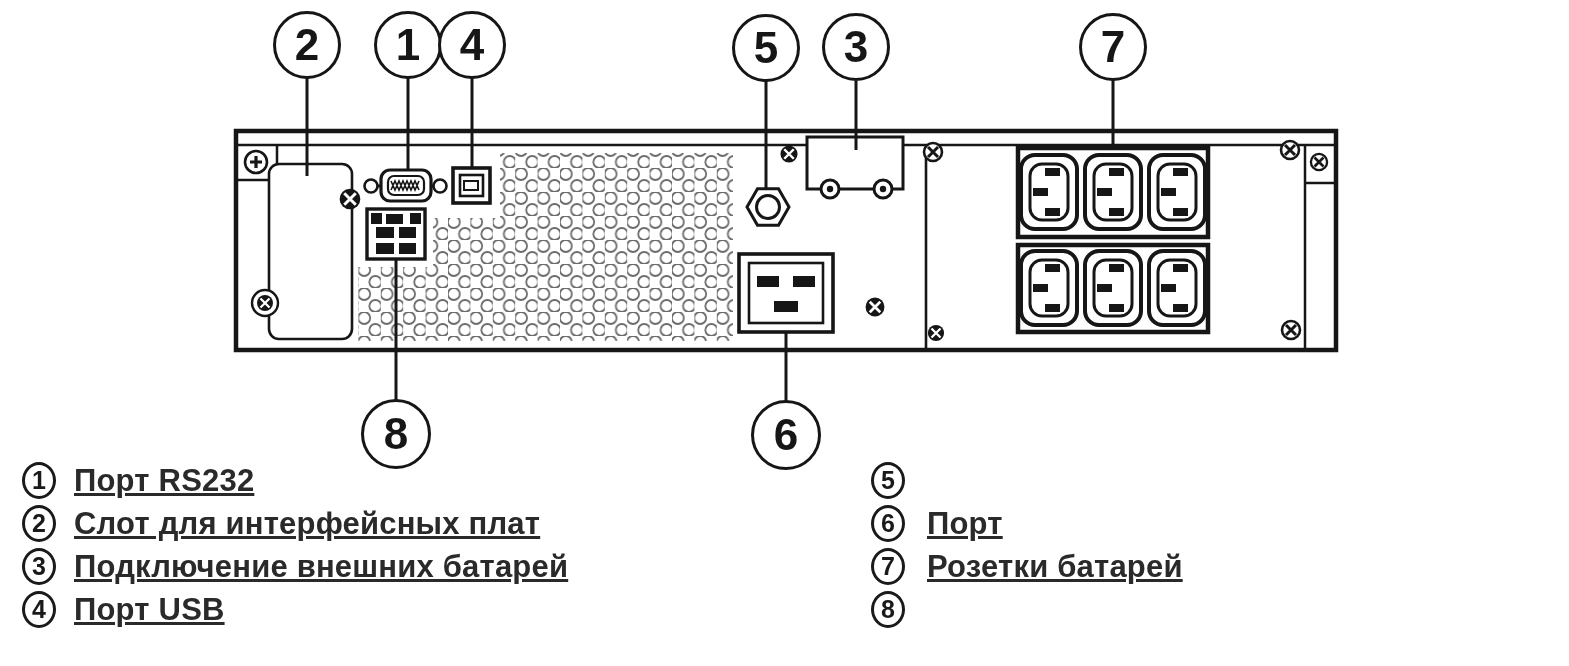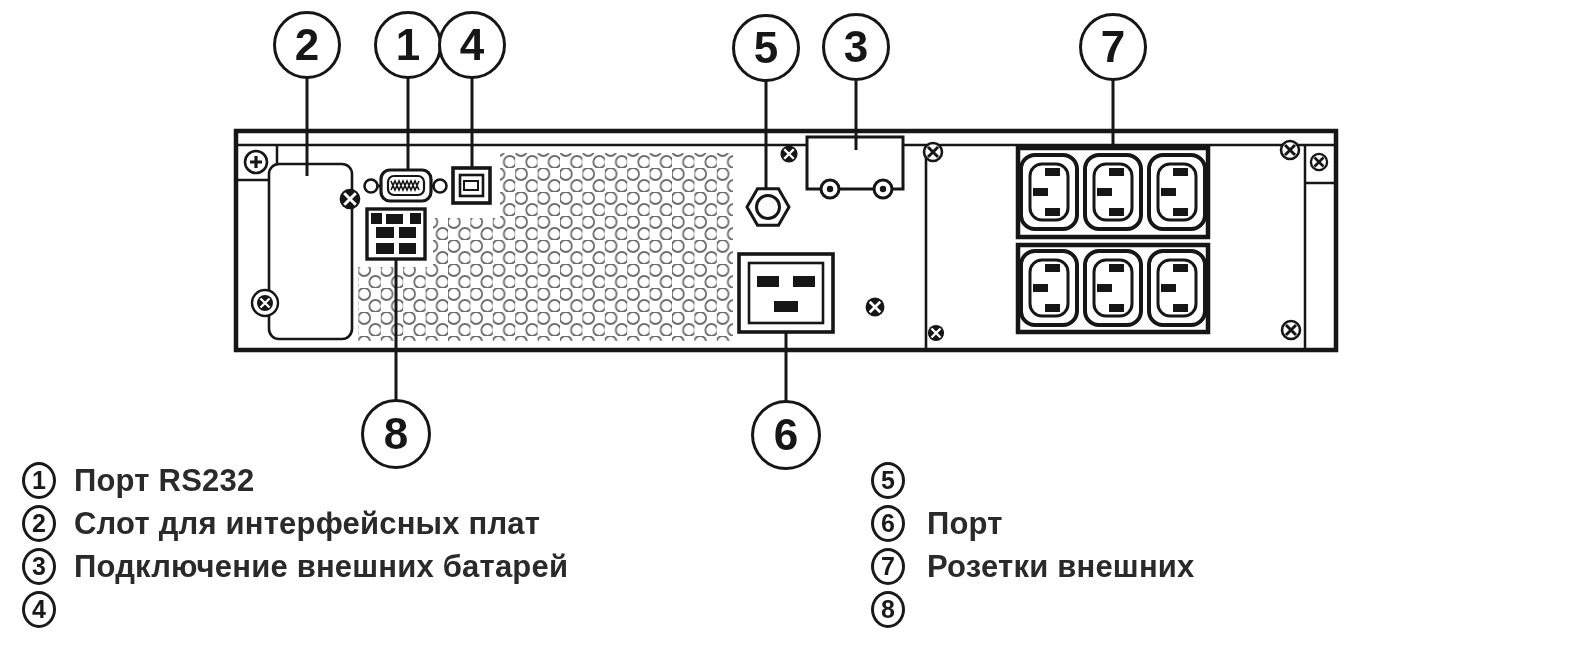--- a/index.html
+++ b/index.html
@@ -17,21 +17,21 @@
   .callout.bottom{width:70px;height:70px;font-size:44px;}
   .legend{position:absolute;z-index:2;}
   .legend-row{display:flex;align-items:center;height:43px;}
   .legend-marker{
     flex:0 0 auto;box-sizing:border-box;width:34px;height:37px;border:3px solid #1a1a1a;
     border-radius:50%;display:flex;align-items:center;justify-content:center;
     font-size:25px;font-weight:700;color:#1a1a1a;background:#fff;
   }
   .legend-left .legend-marker{margin-right:18px;}
   .legend-right .legend-marker{margin-right:22px;}
-  .legend-label{font-size:31px;font-weight:600;color:#2a2a2a;letter-spacing:.2px;white-space:nowrap;}
+  .legend-label{font-size:31px;font-weight:600;color:#2a2a2a;letter-spacing:.2px;white-space:nowrap;text-decoration:underline;}
 </style>
 </head>
 <body>
 
 <div class="stage">
 
   <svg class="panel-art" width="1569" height="460" viewBox="0 0 1569 460">
     <defs>
       <pattern id="vent" width="22.4" height="24" patternUnits="userSpaceOnUse">
         <circle cx="5.8" cy="6" r="6" fill="#ffffff" stroke="#6b6b6b" stroke-width="1.8"></circle>
@@ -182,33 +182,34 @@
     <div class="legend-row">
       <span class="legend-marker">2</span>
       <span class="legend-label">Слот для интерфейсных плат</span>
     </div>
     <div class="legend-row">
       <span class="legend-marker">3</span>
       <span class="legend-label">Подключение внешних батарей</span>
     </div>
     <div class="legend-row">
       <span class="legend-marker">4</span>
+      <span class="legend-label">Порт USB</span>
     </div>
   </div>
 
   <div class="legend legend-right" style="left:871px;top:459px;">
     <div class="legend-row">
       <span class="legend-marker">5</span>
     </div>
     <div class="legend-row">
       <span class="legend-marker">6</span>
       <span class="legend-label">Порт</span>
     </div>
     <div class="legend-row">
       <span class="legend-marker">7</span>
-      <span class="legend-label">Розетки внешних</span>
+      <span class="legend-label">Розетки батарей</span>
     </div>
     <div class="legend-row">
       <span class="legend-marker">8</span>
     </div>
   </div>
 
 </div>
 
 </body></html>

